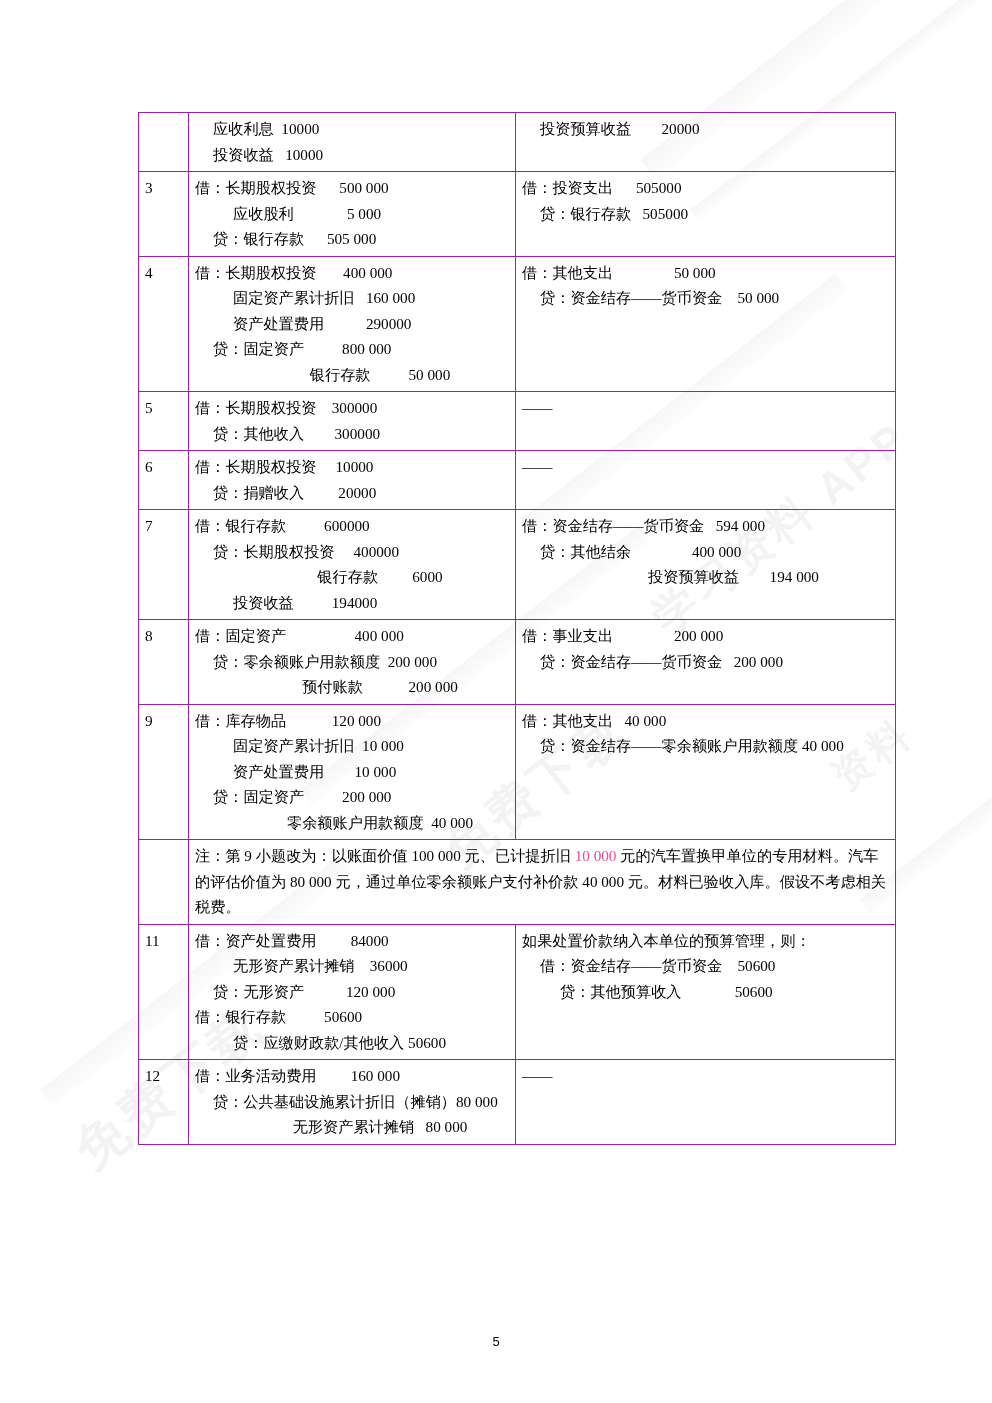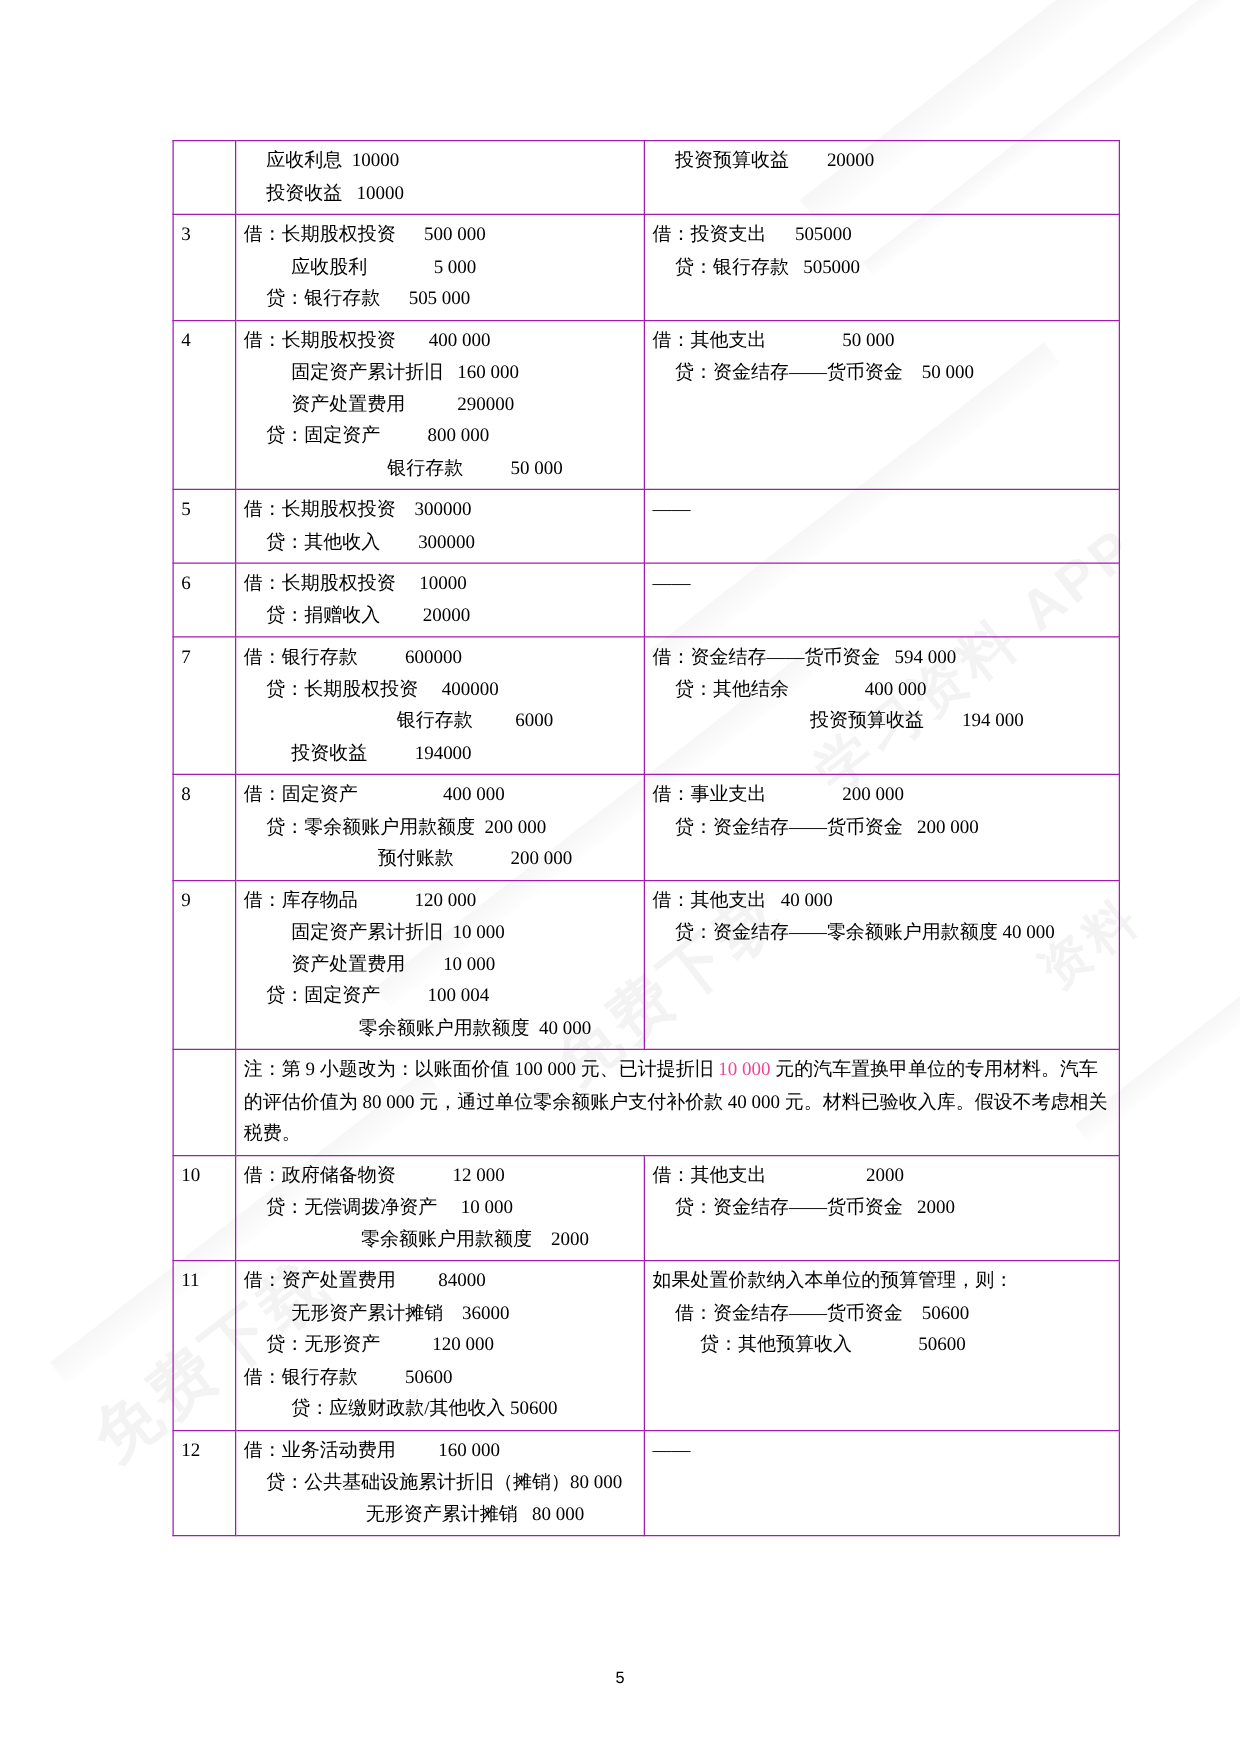--- a/index.html
+++ b/index.html
@@ -206,43 +206,31 @@
             <span class="entry ind0">借：事业支出                200 000</span>
             <span class="entry ind1">贷：资金结存——货币资金   200 000</span>
           </td>
         </tr>
         <tr>
           <td class="num">9</td>
           <td>
             <span class="entry ind0">借：库存物品            120 000</span>
             <span class="entry ind2">固定资产累计折旧  10 000</span>
             <span class="entry ind2">资产处置费用        10 000</span>
-            <span class="entry ind1">贷：固定资产          100 004</span>
+            <span class="entry ind1">贷：固定资产          200 000</span>
             <span class="entry ind3">零余额账户用款额度  40 000</span>
           </td>
           <td>
             <span class="entry ind0">借：其他支出   40 000</span>
             <span class="entry ind1">贷：资金结存——零余额账户用款额度 40 000</span>
           </td>
         </tr>
         <tr>
           <td class="num"></td>
           <td class="note" colspan="2"><span class="note-head">注：第 9 小题改为：</span><span>以账面价值 100 000 元、已计提折旧 </span><span class="note-blue" style="color: #ec4899;">10 000</span><span> 元的汽车置换甲单位的专用材料。汽车的评估价值为 80 000 元，通过单位零余额账户支付补价款 40 000 元。材料已验收入库。假设不考虑相关税费。</span></td>
-        </tr>
-        <tr>
-          <td class="num">10</td>
-          <td>
-            <span class="entry ind0">借：政府储备物资            12 000</span>
-            <span class="entry ind1">贷：无偿调拨净资产     10 000</span>
-            <span class="entry ind3">零余额账户用款额度    2000</span>
-          </td>
-          <td>
-            <span class="entry ind0">借：其他支出                     2000</span>
-            <span class="entry ind1">贷：资金结存——货币资金   2000</span>
-          </td>
         </tr>
         <tr>
           <td class="num">11</td>
           <td>
             <span class="entry ind0">借：资产处置费用         84000</span>
             <span class="entry ind2">无形资产累计摊销    36000</span>
             <span class="entry ind1">贷：无形资产           120 000</span>
             <span class="entry ind0">借：银行存款          50600</span>
             <span class="entry ind2">贷：应缴财政款/其他收入 50600</span>
           </td>

